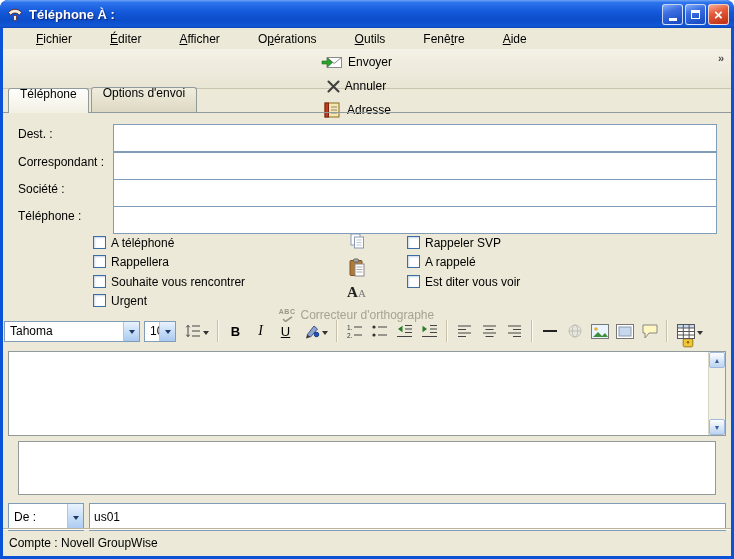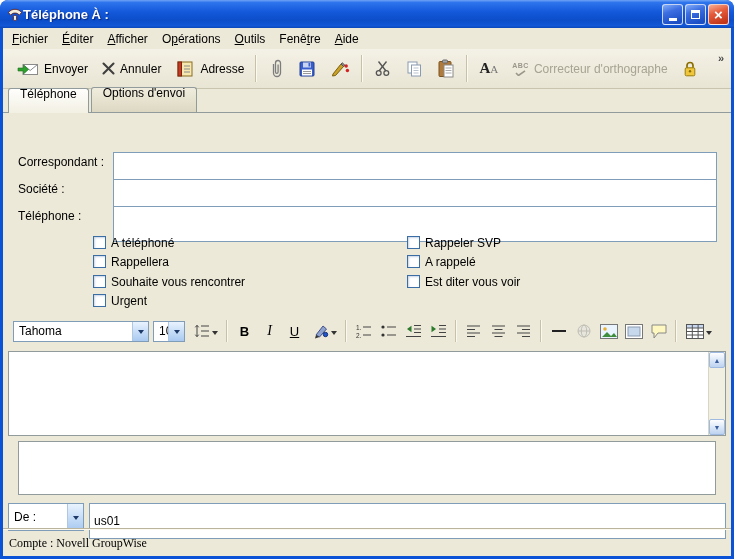--- a/index.html
+++ b/index.html
@@ -6,42 +6,42 @@
   html,body { background:#ffffff; }
   body { font-family:"Liberation Sans","DejaVu Sans",sans-serif; font-size:12px; color:#000; }
 
   .window { position:relative; width:734px; height:559px; background:#0A52D6;
             border-radius:8px 8px 0 0; overflow:hidden; }
 
   
   .titlebar { position:absolute; top:0; left:0; right:0; height:28px;
     background:linear-gradient(180deg,#6FA3F5 0%,#2E74EC 9%,#1459DB 42%,#0C4DC9 72%,#1257D6 92%,#0A46B6 100%);
     border-radius:8px 8px 0 0; display:flex; align-items:center; padding:0 5px 0 7px; }
-  .title-text { color:#fff; font-weight:bold; font-size:13px; margin-left:0; flex:1;
+  .title-text { color:#fff; font-weight:bold; font-size:13px; margin-left:6px; flex:1;
     text-shadow:1px 1px 1px rgba(0,0,60,.55); white-space:nowrap; overflow:hidden; }
   .tb-buttons { display:flex; gap:2px; }
   .tb-btn { width:21px; height:21px; border-radius:3px; border:1px solid rgba(255,255,255,.75);
     display:flex; align-items:center; justify-content:center; color:#fff; }
   .tb-min,.tb-max { background:linear-gradient(160deg,#84AEF8 0%,#3D6FE2 35%,#1C4EC6 85%); }
   .tb-close { background:linear-gradient(160deg,#F7AE94 0%,#E45B3B 40%,#C23518 90%); }
   .glyph-min { width:8px; height:3px; background:#fff; margin-top:10px; }
   .glyph-max { width:9px; height:9px; border:1px solid #fff; border-top:3px solid #fff; }
   .glyph-close { font-size:15px; font-weight:bold; line-height:1; }
 
   
   .client { position:absolute; top:28px; left:3px; right:3px; bottom:3px; background:#ECE9D8; }
 
   
   .menubar { position:absolute; top:0; left:0; right:0; height:21px; display:flex; align-items:center; padding-left:2px; }
-  .menu-item { padding:17px 7px; white-space:nowrap; }
+  .menu-item { padding:17px 7px; white-space:nowrap;margin-left:24px; }
 
   
   .toolbar { position:absolute; top:21px; left:0; right:0; height:40px;
     background:linear-gradient(#F4F1E6,#E9E5D4); border-bottom:1px solid #C9C4AD;
-    display:flex; align-items:center; padding:0 28px 0 7px; }
+    display:flex; align-items:center; padding:0 28px 0 7px;flex-direction:column; }
   .tbtn { display:flex; align-items:center; gap:5px; padding:4px 7px; border-radius:2px; white-space:nowrap; }
   .tsep { width:2px; height:27px; margin:0 4px; border-left:1px solid #C6C1A8; border-right:1px solid #FCFAEF; }
   .tbtn.disabled .tbtn-label { color:#A7A392; }
   .spell-stack { display:flex; flex-direction:column; align-items:center; line-height:1; gap:1px; }
   .spell-abc { font-size:7px; font-weight:bold; color:#9a968a; letter-spacing:.5px; }
   .font-aa { font-family:"Liberation Serif","DejaVu Serif",serif; line-height:1; }
   .font-aa .a1 { font-size:15px; font-weight:bold; color:#222; }
   .font-aa .a2 { font-size:11px; color:#777; }
   .lock-wrap { margin-left:auto; }
   .overflow-btn { position:absolute; top:1px; right:4px; font-size:11px; font-weight:bold; color:#4a4a4a; padding:2px 3px; }
@@ -51,32 +51,32 @@
     display:flex; align-items:flex-end; border-bottom:1px solid #919B9C; }
   .tab { border:1px solid #919B9C; border-bottom:none; border-radius:3px 3px 0 0;
     padding:12px 11px; margin-right:2px; display:flex; align-items:flex-end; position:relative; white-space:nowrap; }
   .tab.active { height:22px; margin-bottom:-1px; z-index:2;
     background:linear-gradient(#FEFEFC,#F2F0E3); }
   .tab.inactive { height:18px; background:linear-gradient(#F0EDDE,#DDD8C2); }
 
   
   .field-row { position:absolute; left:0; right:0; height:20px; }
   .flabel { position:absolute; left:15px; top:3px; white-space:nowrap; }
-  .xp-input { background:#fff; border:1px solid #7F9DB9; height:36px; font-family:inherit;
+  .xp-input { background:#fff; border:1px solid #7F9DB9; height:28px; font-family:inherit;
     font-size:12px; padding:2px 4px; outline:none; }
   .field-row .xp-input { position:absolute; left:110px; right:14px; top:0; }
 
   
   .chk { position:absolute; display:flex; align-items:center; gap:5px; height:15px; white-space:nowrap; }
   .chk .box { width:13px; height:13px; background:#fff; border:1px solid #3A6EA5; flex:0 0 auto;
     box-shadow:inset 1px 1px 2px rgba(60,100,160,.28); }
 
   
   .fmtbar { position:absolute; top:288px; left:0; right:0; height:30px; display:flex;
-    align-items:center; padding-left:10px; overflow:hidden; }
+    align-items:center; padding-left:1px; overflow:hidden; }
   .combo { height:21px; background:#fff; border:1px solid #7F9DB9; display:flex; align-items:center; }
   .combo-text { flex:1; padding:0 5px; white-space:nowrap; overflow:hidden; }
   .combo-arrow { width:16px; align-self:stretch; display:flex; align-items:center; justify-content:center;
     background:linear-gradient(#E9F3FE,#CBE0F8 45%,#A9C9F0); border-left:1px solid #AFC7E2; }
   .tri-down { width:0; height:0; border:3.5px solid transparent; border-top:4.5px solid #1C3968; margin-top:4px; }
   .mini-drop { width:0; height:0; border:3px solid transparent; border-top:4px solid #333; margin:6px 0 0 2px; }
   .fbtn { min-width:23px; height:22px; display:flex; align-items:center; justify-content:center; margin:0 1px; border-radius:2px; }
   .fsep { width:2px; height:22px; margin:0 4px; border-left:1px solid #C6C1A8; border-right:1px solid #FBF9EF; }
   .glyph-b { font-weight:bold; font-size:13px; }
   .glyph-i { font-style:italic; font-family:"Liberation Serif","DejaVu Serif",serif; font-size:14px; }
@@ -96,21 +96,21 @@
   .attach-box { position:absolute; top:413px; left:15px; width:698px; height:54px;
     background:#fff; border:1px solid #919B9C; }
 
   
   .from-row { position:absolute; top:475px; left:5px; right:5px; height:20px; display:flex; gap:5px; }
   .from-combo { width:76px; height:28px; }
   .from-input { flex:1; }
 
   
   .statusbar { position:absolute; left:0; right:0; bottom:0; height:28px;
-    border-top:1px solid #B9B49B; box-shadow:inset 0 1px 0 #FCFAF0;font-family:Liberation Serif, serif; }
+    border-top:1px solid #B9B49B; box-shadow:inset 0 1px 0 #FCFAF0; }
   .status-text { padding:7px 0 0 6px; }
 
   svg { display:block; }
 </style>
 </head>
 <body>
 
 <div class="window">
 
   <div class="titlebar">
@@ -284,20 +284,24 @@
 
     <div class="tabstrip">
       <div class="tab active">
         <span>Téléphone</span>
       </div>
       <div class="tab inactive">
         <span>Options d'envoi</span>
       </div>
     </div>
 
+    <div class="field-row" style="top:96px;">
+      <span class="flabel">Dest. :</span>
+      <input class="xp-input" value="" style="">
+    </div>
     <div class="field-row" style="top:124px;">
       <span class="flabel">Correspondant :</span>
       <input class="xp-input" value="" style="">
     </div>
     <div class="field-row" style="top:151px;">
       <span class="flabel">Société :</span>
       <input class="xp-input" value="" style="">
     </div>
     <div class="field-row" style="top:178px;">
       <span class="flabel">Téléphone :</span>

